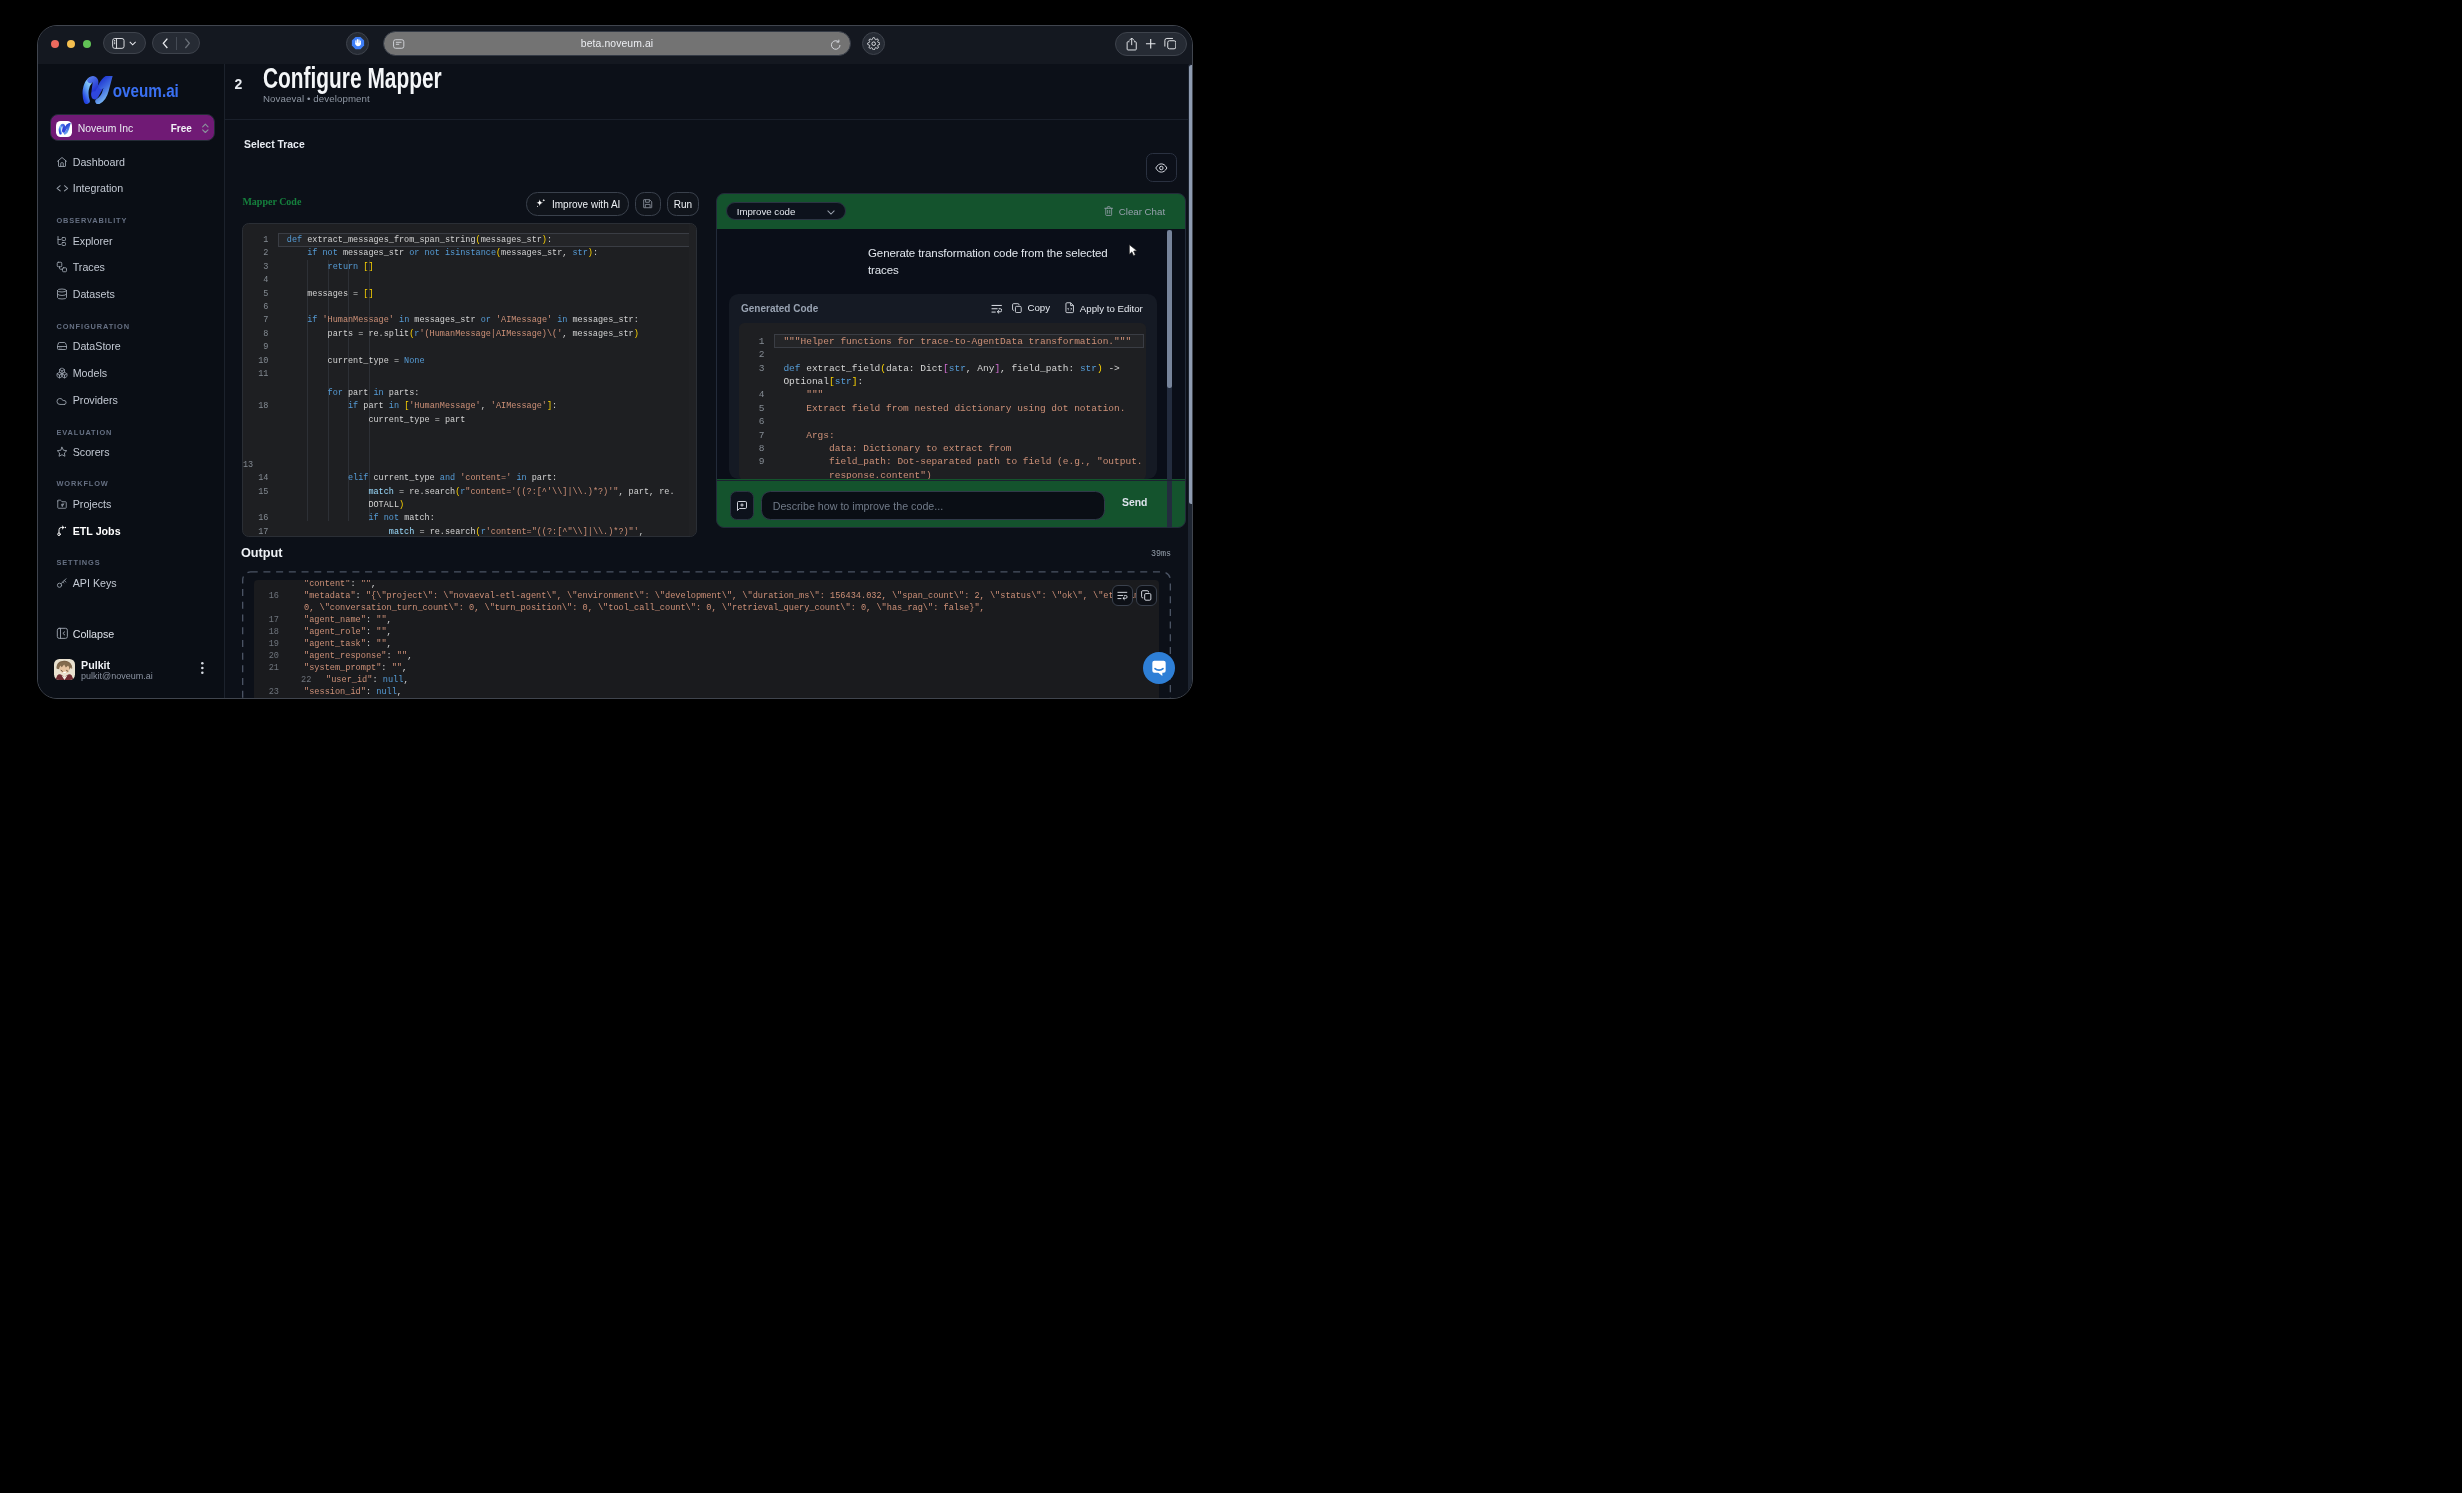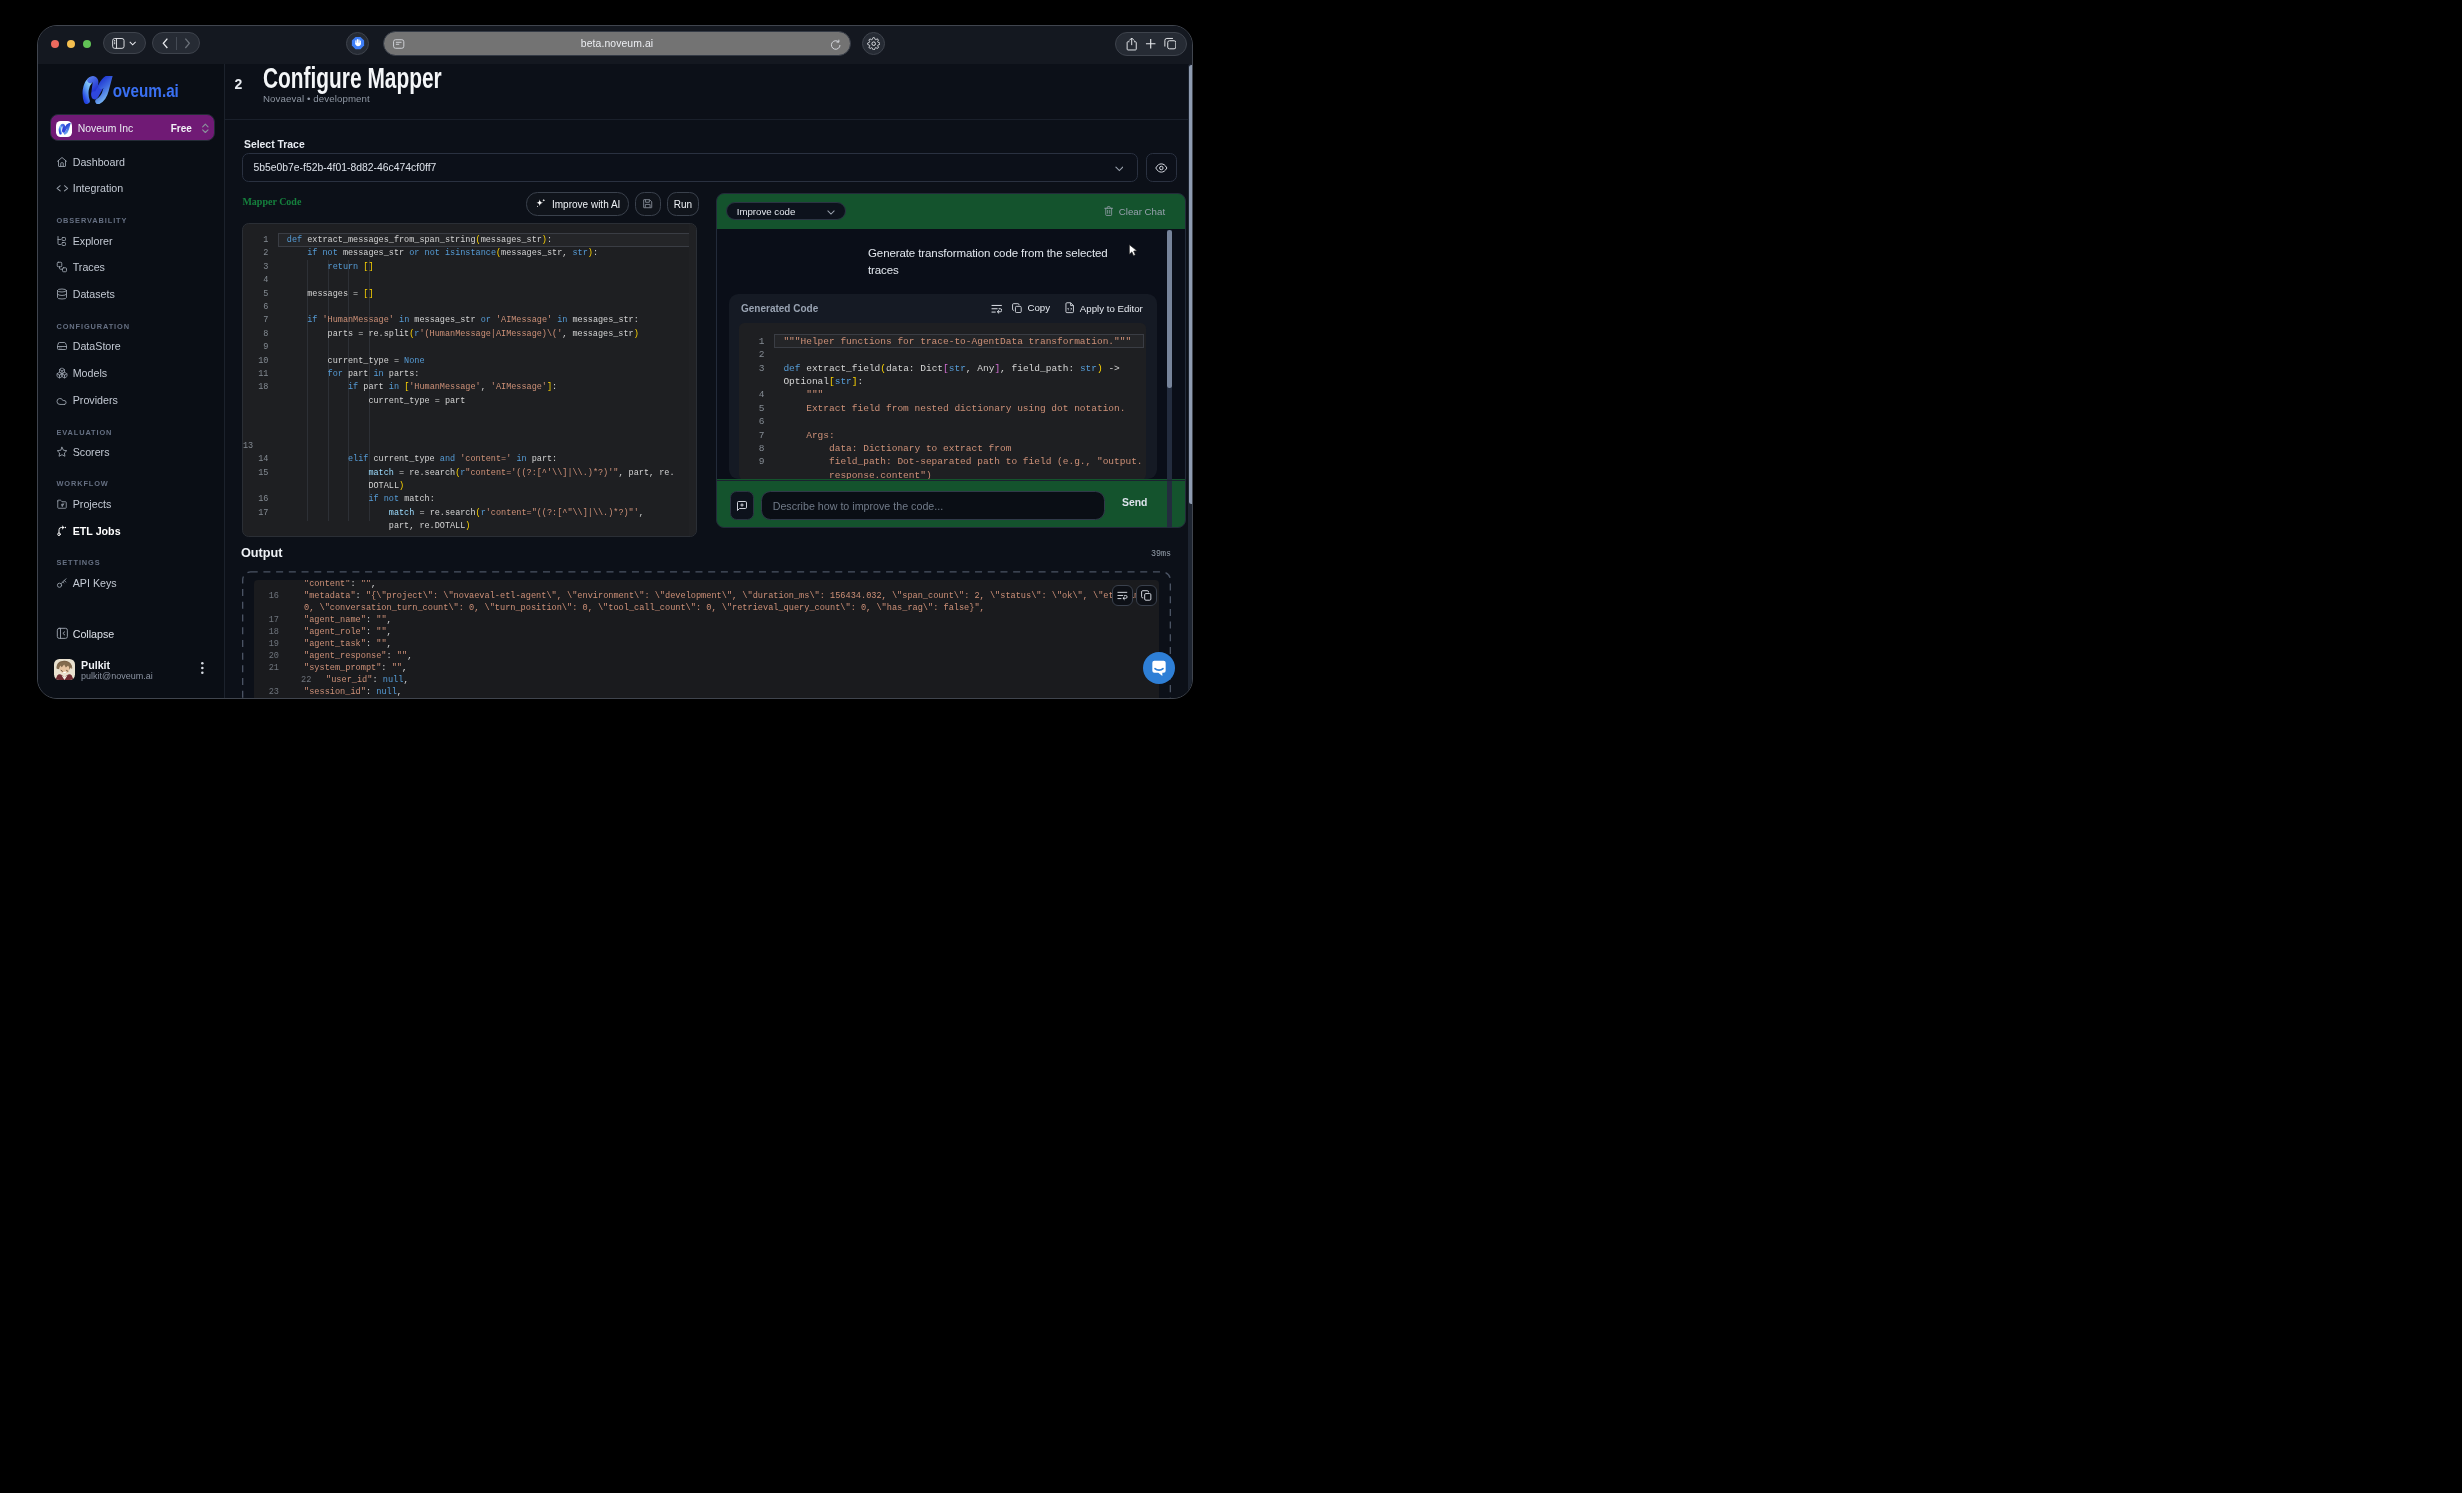--- a/index.html
+++ b/index.html
@@ -265,26 +265,20 @@
         <circle cx="2" cy="9" r="1.9"></circle>
         <circle cx="2" cy="16" r="1.9"></circle>
       </svg>
 </div>
     <div id="main">
 <div style="position:absolute;left:9.4px;top:11.4px;font-size:14px;font-weight:700;color:#e8ebf0;">2</div>
 <div style="position:absolute;left:38px;top:-2px;"><h1 style="display:inline-block;transform:scaleX(0.72);transform-origin:0 0;white-space:nowrap;">Configure Mapper</h1></div>
 <div style="position:absolute;left:38px;top:29px;font-size:9.7px;color:#8f97a3;letter-spacing:0.1px;">Novaeval • development</div>
 <div style="position:absolute;left:0;top:55px;right:0;height:0.7px;background:#1a202b;"></div>
 <div style="position:absolute;left:19px;top:75px;font-size:10.4px;font-weight:700;color:#e7ebf1;">Select Trace</div>
-<div style="position:absolute;left:16.7px;top:89px;width:896px;height:29px;border:0.7px solid #2a3140;border-radius:6.7px;background:#0c1019;">
-<span style="position:absolute;left:10.7px;top:8px;font-size:10.4px;color:#dde2ea;">5b5e0b7e-f52b-4f01-8d82-46c474cf0ff7</span>
-<svg style="position:absolute;right:13.4px;top:11.4px;" width="8.7" height="6" viewBox="0 0 14 9" fill="none" stroke="#9aa2ae" stroke-width="1.8" stroke-linecap="round">
-          <path d="M1.5 1.5 7 7l5.5-5.5"></path>
-        </svg>
-</div>
 <div style="position:absolute;left:921px;top:89px;width:31px;height:29px;border:0.7px solid #2a3140;border-radius:6.7px;background:#0c1019;display:flex;align-items:center;justify-content:center;">
 <svg width="12.7" height="10" viewBox="0 0 24 18" fill="none" stroke="#dfe3ea" stroke-width="1.8">
           <path d="M1.5 9 C4.5 3.5 8 1.2 12 1.2 C16 1.2 19.5 3.5 22.5 9 C19.5 14.5 16 16.8 12 16.8 C8 16.8 4.5 14.5 1.5 9z"></path>
           <circle cx="12" cy="9" r="3.3"></circle>
         </svg>
 </div>
 <div style="position:absolute;left:17.4px;top:132px;font-size:10px;font-weight:700;color:#15803d;font-family:Liberation Serif, serif;">Mapper Code</div>
 <div class="btn" style="left:301px;top:128px;width:103px;height:23.4px;border-radius:11.4px;">
 <svg width="11.4" height="11.4" viewBox="0 0 24 24" fill="#fff" style="margin-right:6px;">
           <path d="M10 2.5 C10.6 7.5 12 9.2 17 10 C12 10.8 10.6 12.5 10 17.5 C9.4 12.5 8 10.8 3 10 C8 9.2 9.4 7.5 10 2.5z"></path>
@@ -315,21 +309,21 @@
 <div class="crow"><span style="width:25.4px;text-align:right;color:#848b93;flex:none;">1</span><span style="padding-left:18.4px;color:#d4d4d4;"><span class="k">def</span> extract_messages_from_span_string<span class="b1">(</span>messages_str<span class="b1">)</span>:</span></div>
 <div class="crow"><span style="width:25.4px;text-align:right;color:#848b93;flex:none;">2</span><span style="padding-left:18.4px;color:#d4d4d4;">    <span class="k">if</span> <span class="k">not</span> messages_str <span class="k">or</span> <span class="k">not</span> <span class="k">isinstance</span><span class="b1">(</span>messages_str, <span class="k">str</span><span class="b1">)</span>:</span></div>
 <div class="crow"><span style="width:25.4px;text-align:right;color:#848b93;flex:none;">3</span><span style="padding-left:18.4px;color:#d4d4d4;">        <span class="k">return</span> <span class="b1">[]</span></span></div>
 <div class="crow"><span style="width:25.4px;text-align:right;color:#848b93;flex:none;">4</span><span style="padding-left:18.4px;color:#d4d4d4;"></span></div>
 <div class="crow"><span style="width:25.4px;text-align:right;color:#848b93;flex:none;">5</span><span style="padding-left:18.4px;color:#d4d4d4;">    messages = <span class="b1">[]</span></span></div>
 <div class="crow"><span style="width:25.4px;text-align:right;color:#848b93;flex:none;">6</span><span style="padding-left:18.4px;color:#d4d4d4;"></span></div>
 <div class="crow"><span style="width:25.4px;text-align:right;color:#848b93;flex:none;">7</span><span style="padding-left:18.4px;color:#d4d4d4;">    <span class="k">if</span> <span class="s">'HumanMessage'</span> <span class="k">in</span> messages_str <span class="k">or</span> <span class="s">'AIMessage'</span> <span class="k">in</span> messages_str:</span></div>
 <div class="crow"><span style="width:25.4px;text-align:right;color:#848b93;flex:none;">8</span><span style="padding-left:18.4px;color:#d4d4d4;">        parts = re.split<span class="b1">(</span><span class="k">r</span><span class="s">'(HumanMessage|AIMessage)\('</span>, messages_str<span class="b1">)</span></span></div>
 <div class="crow"><span style="width:25.4px;text-align:right;color:#848b93;flex:none;">9</span><span style="padding-left:18.4px;color:#d4d4d4;"></span></div>
 <div class="crow"><span style="width:25.4px;text-align:right;color:#848b93;flex:none;">10</span><span style="padding-left:18.4px;color:#d4d4d4;">        current_type = <span class="k">None</span></span></div>
-<div class="crow"><span style="width:25.4px;text-align:right;color:#848b93;flex:none;">11</span><span style="padding-left:18.4px;color:#d4d4d4;">        <span class="k">for</span> part <span class="k">in</span> parts:</span></div>
+<div class="crow"><span style="width:25.4px;text-align:right;color:#848b93;flex:none;">11</span><span style="padding-left:18.4px;color:#d4d4d4;margin-top:19px;">        <span class="k">for</span> part <span class="k">in</span> parts:</span></div>
 <div class="crow"><span style="width:25.4px;text-align:right;color:#848b93;flex:none;">18</span><span style="padding-left:18.4px;color:#d4d4d4;">            <span class="k">if</span> part <span class="k">in</span> <span class="b1">[</span><span class="s">'HumanMessage'</span>, <span class="s">'AIMessage'</span><span class="b1">]</span>:</span></div>
 <div class="crow"><span style="width:25.4px;text-align:left;color:#848b93;flex:none;margin-top:45px;">13</span><span style="padding-left:18.4px;color:#d4d4d4;">                current_type = part</span></div>
 <div class="crow"><span style="width:25.4px;text-align:right;color:#848b93;flex:none;">14</span><span style="padding-left:18.4px;color:#d4d4d4;">            <span class="k">elif</span> current_type <span class="k">and</span> <span class="s">'content='</span> <span class="k">in</span> part:</span></div>
 <div class="crow"><span style="width:25.4px;text-align:right;color:#848b93;flex:none;">15</span><span style="padding-left:18.4px;color:#d4d4d4;">                <span class="v">match</span> = re.search<span class="b1">(</span><span class="k">r</span><span class="s">"content='((?:[^'\\]|\\.)*?)'"</span>, part, re.</span></div>
 <div class="crow"><span style="width:25.4px;text-align:right;color:#848b93;flex:none;"></span><span style="padding-left:18.4px;color:#d4d4d4;">                DOTALL<span class="b1">)</span></span></div>
 <div class="crow"><span style="width:25.4px;text-align:right;color:#848b93;flex:none;">16</span><span style="padding-left:18.4px;color:#d4d4d4;">                <span class="k">if</span> <span class="k">not</span> match:</span></div>
 <div class="crow"><span style="width:25.4px;text-align:right;color:#848b93;flex:none;">17</span><span style="padding-left:18.4px;color:#d4d4d4;">                    <span class="v">match</span> = re.search<span class="b1">(</span><span class="k">r</span><span class="s">'content="((?:[^"\\]|\\.)*?)"'</span>,</span></div>
 <div class="crow"><span style="width:25.4px;text-align:right;color:#848b93;flex:none;"></span><span style="padding-left:18.4px;color:#d4d4d4;">                    part, re.DOTALL<span class="b1">)</span></span></div>
 <div class="crow"><span style="width:25.4px;text-align:right;color:#848b93;flex:none;">18</span><span style="padding-left:18.4px;color:#d4d4d4;"></span></div>
 <div class="crow"><span style="width:25.4px;text-align:right;color:#848b93;flex:none;">19</span><span style="padding-left:18.4px;color:#d4d4d4;">                <span class="k">if</span> match:</span></div>

